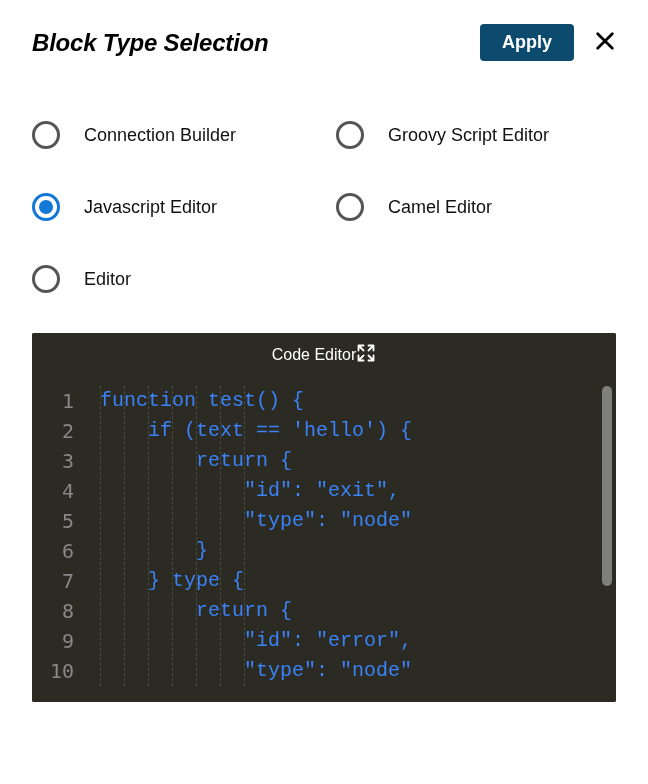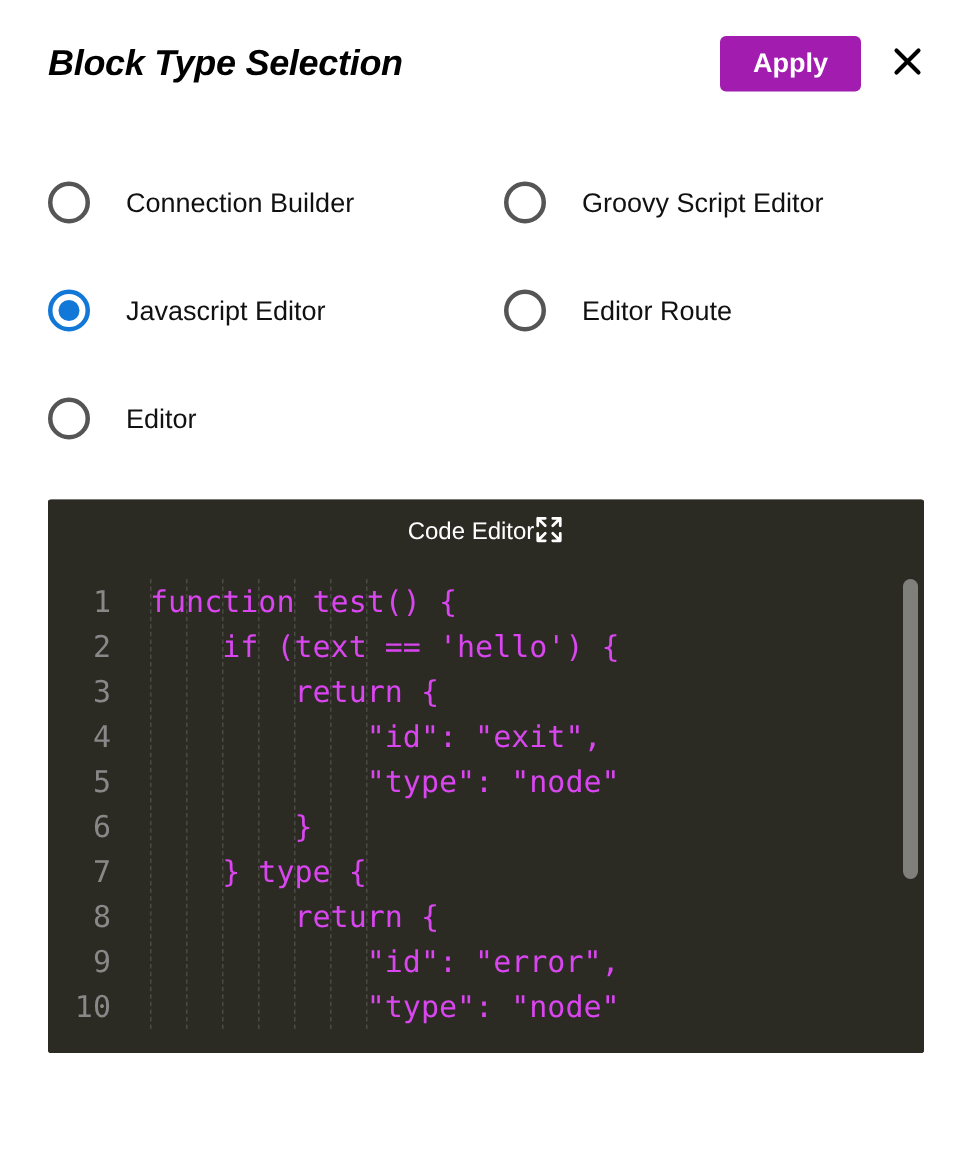--- a/index.html
+++ b/index.html
@@ -1,42 +1,42 @@
 <!DOCTYPE html>
 <html><head>
 <meta charset="utf-8">
 <style>
   * { margin: 0; padding: 0; box-sizing: border-box; }
   html, body { width: 648px; height: 784px; font-family: "Helvetica Neue", Helvetica, Arial, sans-serif; background: #fff; }
   .modal { width: 648px; padding: 16px 32px 24px 32px; }
   .header { display: flex; align-items: center; justify-content: space-between; padding-top: 8px; }
   .title { font-size: 24px; font-weight: 800; letter-spacing: -0.2px; font-style: italic; }
   .header-right { display: flex; align-items: center; gap: 20px; }
-  .apply-btn { background: #a21caf; color: #fff; border: none; border-radius: 4px; padding: 8px 22px; font-size: 18px; font-weight: 700; cursor: pointer; }
+  .apply-btn { background: #0c4a6e; color: #fff; border: none; border-radius: 4px; padding: 8px 22px; font-size: 18px; font-weight: 700; cursor: pointer; }
   .close-btn { background: none; border: none; cursor: pointer; padding: 0; }
   .close-btn svg { width: 22px; height: 22px; }
   .tabs { display: flex; margin-top: 40px; border-bottom: 1px solid transparent; }
   .tab { flex: 1; text-align: center; font-size: 17px; font-weight: 600; letter-spacing: 1.2px; color: #7a7a7a; padding-bottom: 24px; cursor: pointer; position: relative; }
   .tab.active { color: #1278d7; }
   .tab.active::after { content: ""; position: absolute; left: 0; right: 0; bottom: 0; height: 4px; background: #1278d7; }
   .options { display: grid; grid-template-columns: 1fr 1fr; column-gap: 24px; row-gap: 44px; margin-top: 60px; }
   .option { display: flex; align-items: center; gap: 24px; cursor: pointer; }
   .radio { width: 28px; height: 28px; border: 3px solid #555; border-radius: 50%; flex-shrink: 0; position: relative; }
   .radio.selected { border-color: #1278d7; }
   .radio.selected::after { content: ""; position: absolute; left: 50%; top: 50%; width: 14px; height: 14px; background: #1278d7; border-radius: 50%; transform: translate(-50%, -50%); }
   .option-label { font-size: 18px; color: #111; }
   .editor-wrap { margin-top: 40px; background: #2b2b24; border-radius: 2px; overflow: hidden; }
   .editor-header { display: flex; align-items: center; justify-content: center; background: #2b2b24; color: #fff; padding: 10px 20px; font-size: 16px; }
   .expand-btn { background: none; border: none; cursor: pointer; padding: 0; }
   .expand-btn svg { width: 20px; height: 20px; }
   .editor { display: flex; font-family: "Menlo", "Consolas", "DejaVu Sans Mono", monospace; font-size: 20px; line-height: 30px; padding: 10px 0 16px 0; position: relative; background: #2b2b24; }
   .gutter { width: 56px; color: #888; text-align: right; padding-right: 14px; user-select: none; background: #2b2b24; }
   .gutter div { height: 30px; }
   .code-area { flex: 1; position: relative; padding-left: 12px; overflow: hidden; }
-  .code-line { height: 30px; white-space: pre; color: #d946ef; position: relative; }
+  .code-line { height: 30px; white-space: pre; color: #3b82f6; position: relative; font-family: Liberation Mono, monospace; }
   .guides { position: absolute; top: 0; bottom: 0; left: 12px; pointer-events: none; }
   .guide { position: absolute; top: 0; bottom: 0; border-left: 1px dashed #4a4a44; }
   .scroll-thumb { position: absolute; right: 4px; top: 10px; width: 10px; height: 200px; background: rgba(255,255,255,0.4); border-radius: 5px; }
 </style>
 </head>
 <body>
 
 <div class="modal">
 
   <div class="header">
@@ -60,21 +60,21 @@
     <div class="option">
       <span class="radio"></span>
       <span class="option-label">Groovy Script Editor</span>
     </div>
     <div class="option">
       <span class="radio selected"></span>
       <span class="option-label">Javascript Editor</span>
     </div>
     <div class="option">
       <span class="radio"></span>
-      <span class="option-label">Editor Route</span>
+      <span class="option-label">Camel Editor</span>
     </div>
     <div class="option">
       <span class="radio"></span>
       <span class="option-label">Editor</span>
     </div>
   </div>
 
   <div class="editor-wrap">
     <div class="editor-header">
       <span>Code Editor</span>

